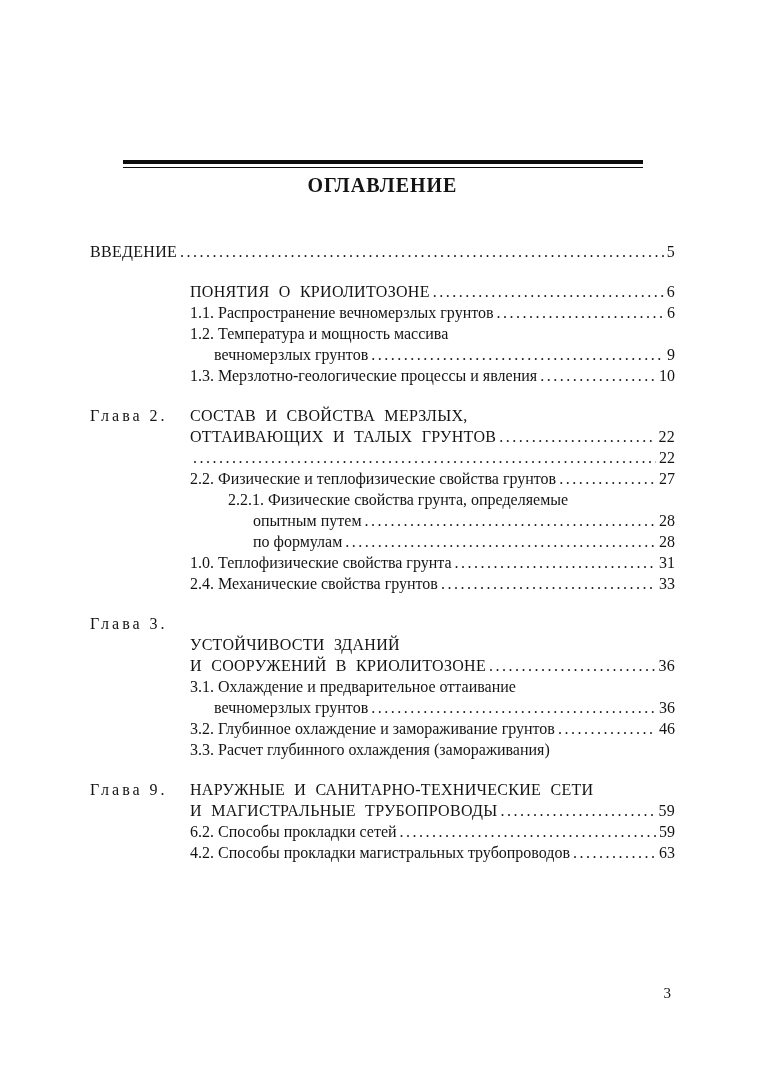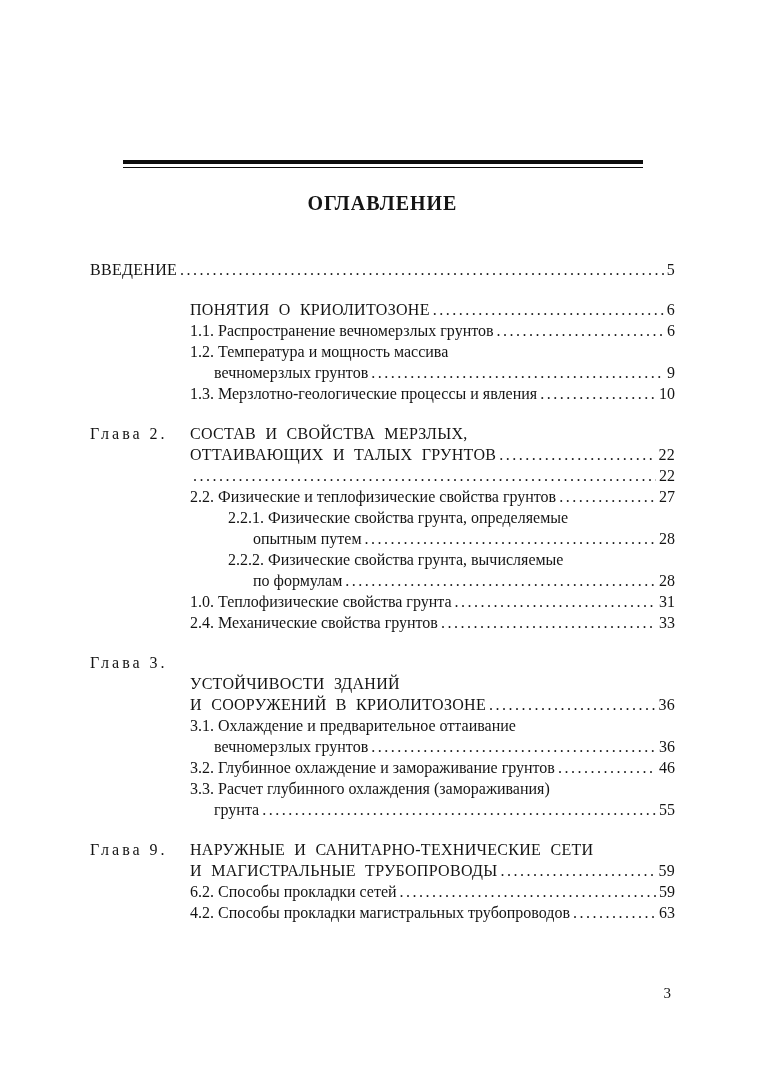--- a/index.html
+++ b/index.html
@@ -24,21 +24,21 @@
     margin: 0 auto;
     height: 3px;
     border-top: 4.5px solid #0d0d0d;
     border-bottom: 1.5px solid #0d0d0d;
   }
   .doc-title {
     text-align: center;
     font-weight: bold;
     font-size: 20px;
     letter-spacing: 1px;
-    margin-top: 24px;
+    margin-top: 6px;
   }
   .toc {
     margin-top: 44px;
   }
   .toc-group {
     margin-bottom: 19px;
   }
   .toc-line {
     display: flex;
     align-items: flex-start;
@@ -146,23 +146,20 @@
           <span class="pagenum">27</span>
         </div>
         <div class="toc-line idt-3">
           <span class="toc-text">2.2.1. Физические свойства грунта, определяемые</span>
         </div>
         <div class="toc-line idt-4">
           <span class="toc-text">опытным путем</span>
           <span class="leader"></span>
           <span class="pagenum">28</span>
         </div>
-        <div class="toc-line idt-3">
-          <span class="toc-text">2.2.2. Физические свойства грунта, вычисляемые</span>
-        </div>
         <div class="toc-line idt-4">
           <span class="toc-text">по формулам</span>
           <span class="leader"></span>
           <span class="pagenum">28</span>
         </div>
         <div class="toc-line idt-1">
           <span class="toc-text">1.0. Теплофизические свойства грунта</span>
           <span class="leader"></span>
           <span class="pagenum">31</span>
         </div>
@@ -192,25 +189,20 @@
           <span class="leader"></span>
           <span class="pagenum">36</span>
         </div>
         <div class="toc-line idt-1">
           <span class="toc-text">3.2. Глубинное охлаждение и замораживание грунтов</span>
           <span class="leader"></span>
           <span class="pagenum">46</span>
         </div>
         <div class="toc-line idt-1">
           <span class="toc-text">3.3. Расчет глубинного охлаждения (замораживания)</span>
-        </div>
-        <div class="toc-line idt-2">
-          <span class="toc-text">грунта</span>
-          <span class="leader"></span>
-          <span class="pagenum">55</span>
         </div>
       </div>
       <div class="toc-group">
         <div class="toc-line idt-0 caps">
           <span class="chapter-prefix">Глава 9.</span>
           <span class="toc-text">НАРУЖНЫЕ И САНИТАРНО-ТЕХНИЧЕСКИЕ СЕТИ</span>
         </div>
         <div class="toc-line idt-1 caps">
           <span class="toc-text">И МАГИСТРАЛЬНЫЕ ТРУБОПРОВОДЫ</span>
           <span class="leader"></span>

